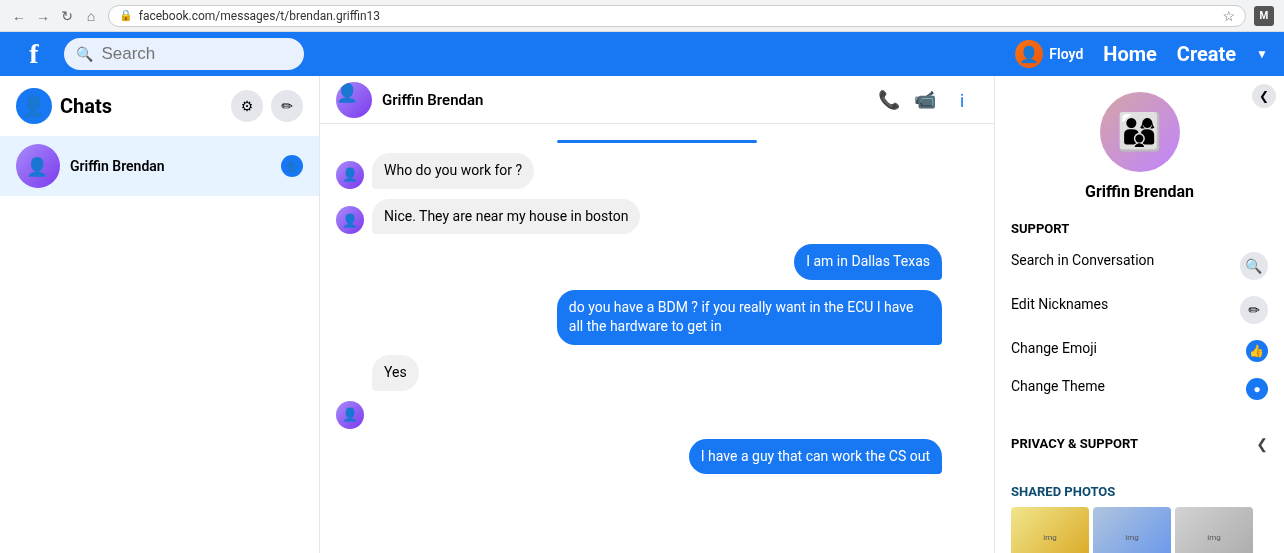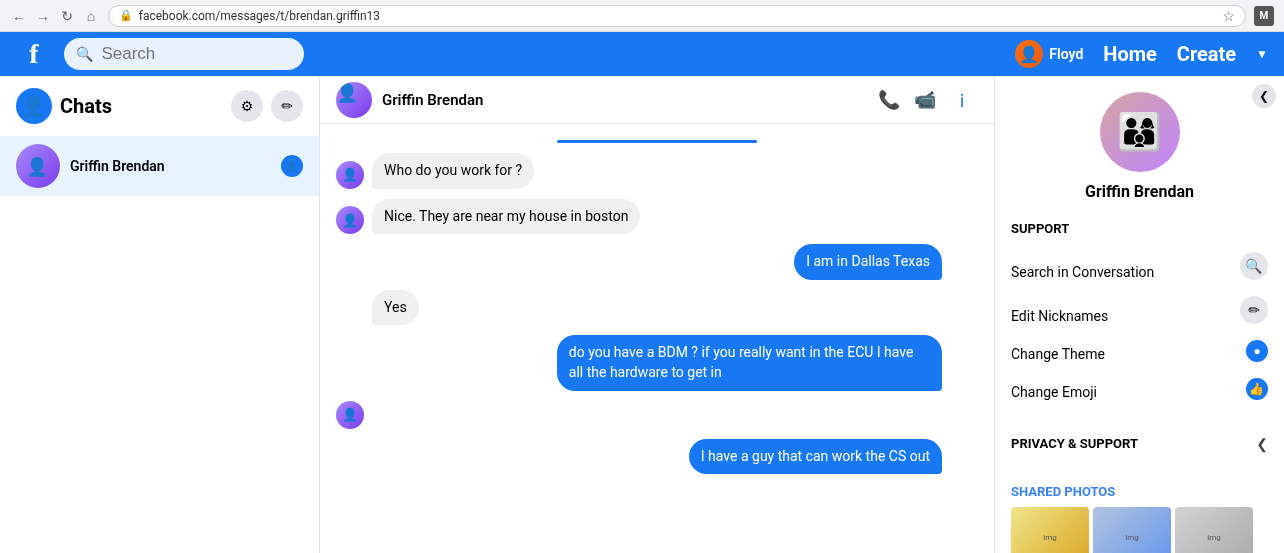--- a/index.html
+++ b/index.html
@@ -165,40 +165,40 @@
       display: flex;
       align-items: center;
       justify-content: center;
     }
     .right-profile-name { font-size: 16px; font-weight: 700; color: #000; margin-top: 10px; }
 
     .options-section { padding: 8px 0; }
     .options-title { font-size: 13px; font-weight: 700; color: #000; padding: 4px 16px 8px; }
     .options-item {
       display: flex;
-      align-items: flex-end;
+      align-items: flex-start;
       padding: 8px 16px;
       gap: 10px;
       cursor: pointer;
     }
     .options-item-label { font-size: 14px; color: #000; flex: 1; }
     .options-item-icon { width: 28px; height: 28px; border-radius: 50%; display: flex; align-items: center; justify-content: center; font-size: 14px; }
     .icon-search-conv { background: #e4e6eb; }
     .icon-edit-nick { background: #e4e6eb; }
     .icon-theme { background: #1877f2; color: #fff; }
     .icon-emoji { background: #1877f2; color: #fff; }
 
     .divider { height: 1px; background: #e4e6ea; margin: 4px 0; }
 
     .privacy-section { padding: 8px 0; }
     .privacy-title { font-size: 13px; font-weight: 700; color: #000; padding: 4px 16px 8px; }
     .privacy-chevron { font-size: 14px; color: #444; margin-left: auto; }
 
     .shared-photos-section { padding: 8px 0; }
-    .shared-photos-title { font-size: 13px; font-weight: 700; color: #3b82f6; padding: 4px 16px 8px; }
+    .shared-photos-title { font-size: 13px; font-weight: 700; color: #0c4a6e; padding: 4px 16px 8px; }
     .shared-photos-grid { display: flex; gap: 4px; padding: 0 16px; }
     .shared-photo { width: 78px; height: 60px; background: #e4e6eb; border-radius: 4px; overflow: hidden; display: flex; align-items: center; justify-content: center; font-size: 10px; color: #666; }
 
     
     .avatar-img-griffin { background: linear-gradient(135deg, #a78bfa, #7c3aed); }
     .avatar-img-floyd { background: linear-gradient(135deg, #f97316, #ea580c); }
     .avatar-img-profile { background: linear-gradient(135deg, #d4a5a5, #c084fc); }
 
     
     .person-silhouette {
@@ -312,28 +312,28 @@
           <span style="font-size:13px;">👤</span>
         </div>
         <div class="msg-bubble incoming">Nice. They are near my house in boston</div>
       </div>
 
       <div class="msg-row outgoing">
         <div class="msg-spacer"></div>
         <div class="msg-bubble outgoing">I am in Dallas Texas</div>
       </div>
 
+      <div class="msg-row outgoing">
+        <div class="msg-spacer"></div>
+        <div class="msg-bubble outgoing">do you have a BDM ? if you really want in the ECU I have all the hardware to get in</div>
+      </div>
+
       <div class="msg-row">
         <div class="msg-spacer"></div>
         <div class="msg-bubble incoming">Yes</div>
-      </div>
-
-      <div class="msg-row outgoing">
-        <div class="msg-spacer"></div>
-        <div class="msg-bubble outgoing">do you have a BDM ? if you really want in the ECU I have all the hardware to get in</div>
       </div>
 
       <div class="msg-row">
         <div class="msg-avatar avatar-img-griffin">
           <span style="font-size:13px;">👤</span>
         </div>
       </div>
 
       <div class="msg-row outgoing">
         <div class="msg-spacer"></div>
@@ -359,30 +359,30 @@
         <span class="options-item-label">Search in Conversation</span>
         <div class="options-item-icon icon-search-conv">🔍</div>
       </div>
 
       <div class="options-item">
         <span class="options-item-label">Edit Nicknames</span>
         <div class="options-item-icon icon-edit-nick">✏</div>
       </div>
 
       <div class="options-item">
+        <span class="options-item-label">Change Emoji</span>
+        <div class="options-item-icon icon-emoji" style="width:22px; height:22px; border-radius:50%; background:#1877f2; display:flex; align-items:center; justify-content:center;">
+          <span style="color:#fff; font-size:12px;">👍</span>
+        </div>
+      </div>
+
+      <div class="options-item">
         <span class="options-item-label">Change Theme</span>
         <div class="options-item-icon icon-theme" style="width:22px; height:22px; border-radius:50%; background:#1877f2; display:flex; align-items:center; justify-content:center;">
           <span style="color:#fff; font-size:12px;">●</span>
-        </div>
-      </div>
-
-      <div class="options-item">
-        <span class="options-item-label">Change Emoji</span>
-        <div class="options-item-icon icon-emoji" style="width:22px; height:22px; border-radius:50%; background:#1877f2; display:flex; align-items:center; justify-content:center;">
-          <span style="color:#fff; font-size:12px;">👍</span>
         </div>
       </div>
     </div>
 
     <div class="divider"></div>
 
     <div class="privacy-section">
       <div style="display:flex; align-items:flex-start; padding: 4px 16px; cursor:pointer;">
         <span class="privacy-title" style="padding:0;">PRIVACY &amp; SUPPORT</span>
         <span class="privacy-chevron">❮</span>

